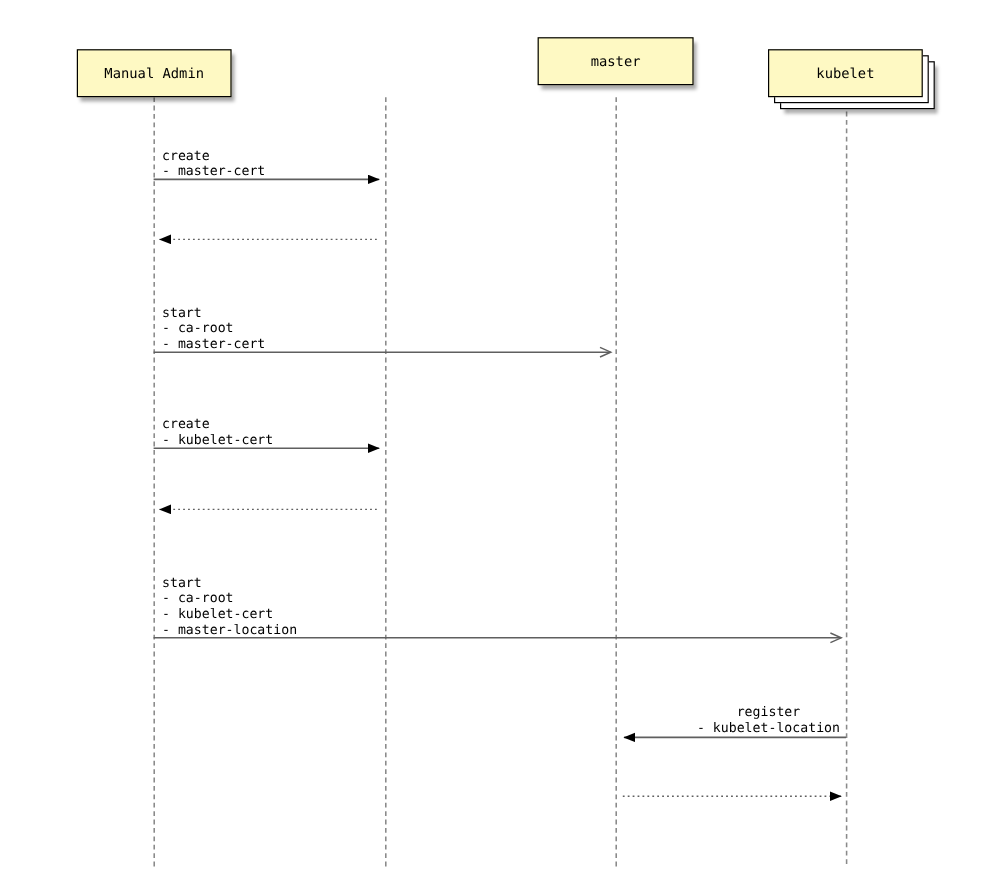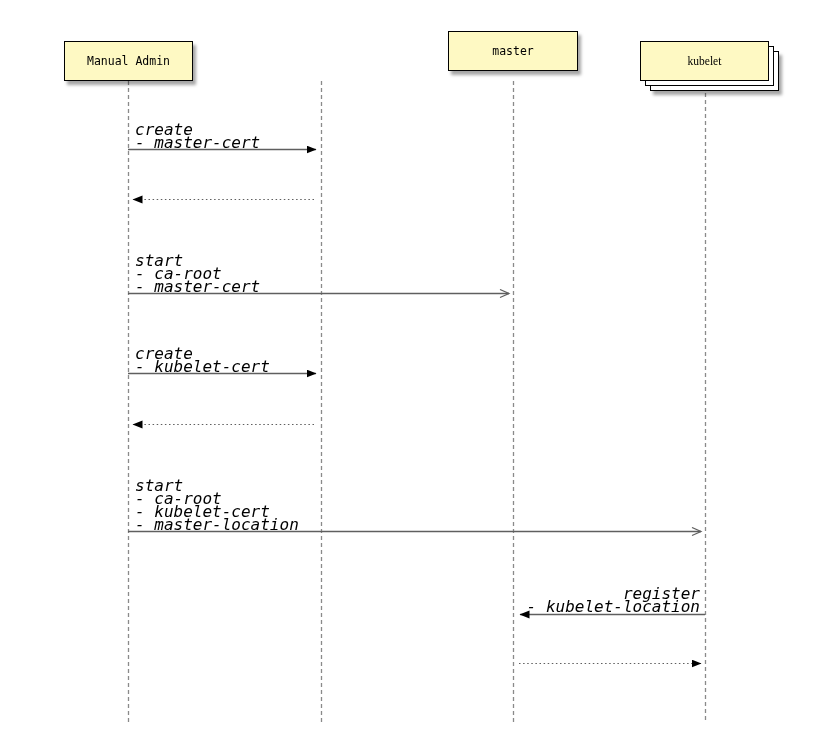--- a/index.html
+++ b/index.html
@@ -56,24 +56,23 @@
     width: 127px;
     height: 38px;
     background: #ffffff;
     border: 1.5px solid #000000;
   }
   .stack-layer.shadowed {
     box-shadow: 3px 4px 3px rgba(0,0,0,0.35);
   }
   .msg-label {
     position: absolute;
-    font-size: 16px;
+    font-size: 11px;
     line-height: 13px;
     white-space: nowrap;
-    font-style: italic;
   }
   .msg-label.right {
     text-align: right;
   }
 </style>
 </head>
 <body>
 
 <div class="diagram">
 
@@ -102,21 +101,21 @@
     <line class="msg-line dotted" x1="519" y1="663.5" x2="701" y2="663.5" marker-end="url(#mFilled)"></line>
   </svg>
 
   <div class="actor-box" style="left:64px; top:41px;">
     <span>Manual Admin</span>
   </div>
   <div class="actor-box" style="left:448px; top:31px; width:128px;">
     <span>master</span>
   </div>
 
-  <div style="position:absolute; left:640px; top:41px; width:142px; height:68px;font-family:Liberation Serif, serif;">
+  <div style="position:absolute; left:640px; top:41px; width:142px; height:68px;">
     <div class="stack-layer shadowed" style="left:10px; top:10px;"></div>
     <div class="stack-layer" style="left:5px;  top:5px;"></div>
     <div class="actor-box" style="left:0; top:0; box-shadow:none;">
       <span>kubelet</span>
     </div>
   </div>
 
   <div class="msg-label" style="left:135px; top:123px;">
     <div>create</div>
     <div>- master-cert</div>
@@ -133,18 +132,18 @@
     <div>- kubelet-cert</div>
   </div>
 
   <div class="msg-label" style="left:135px; top:479px;">
     <div>start</div>
     <div>- ca-root</div>
     <div>- kubelet-cert</div>
     <div>- master-location</div>
   </div>
 
-  <div class="msg-label right" style="right:132px; top:587px;">
+  <div class="msg-label right" style="right:132px; top:587px;text-align:center;">
     <div>register</div>
     <div>- kubelet-location</div>
   </div>
 
 </div>
 
 </body></html>

